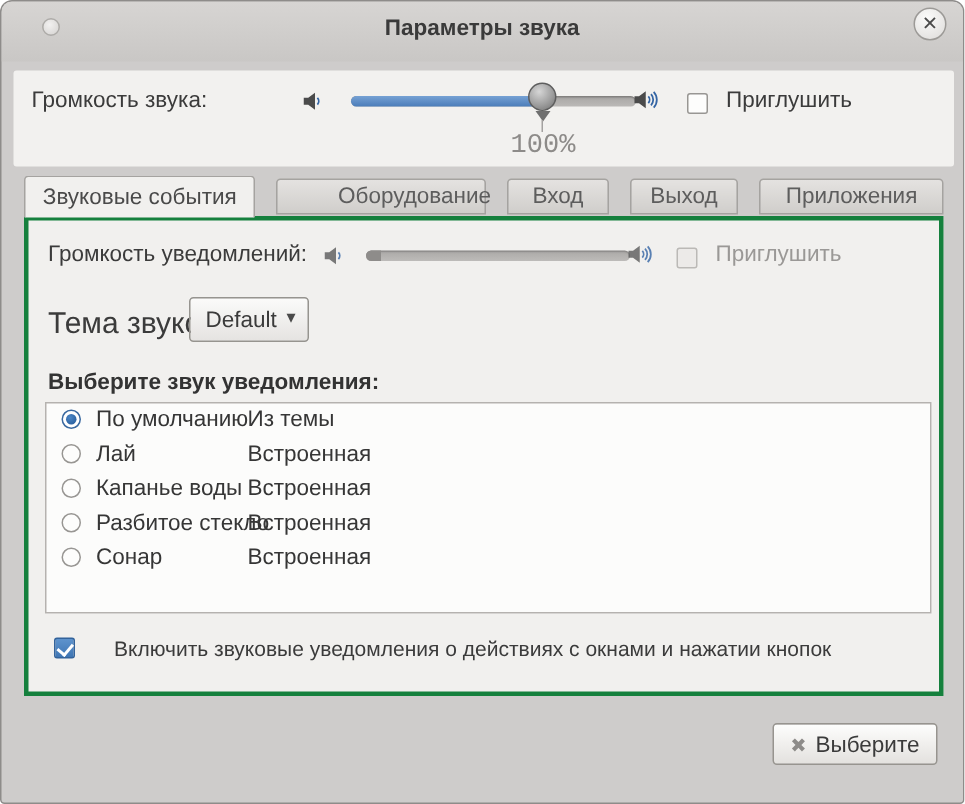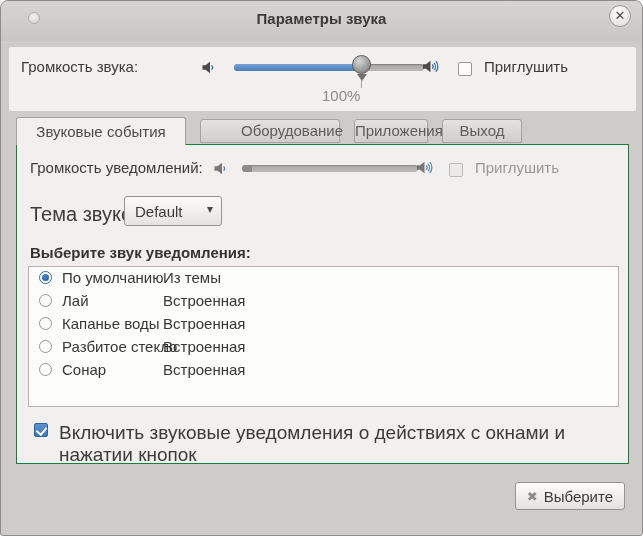--- a/index.html
+++ b/index.html
@@ -26,21 +26,21 @@
   .m-spk-low{left:192px;top:13px;}
   .m-spk-high{left:413px;top:11px;}
   .m-track{position:absolute;left:225px;top:17px;width:190px;height:7px;border-radius:4px;
     background:linear-gradient(#a8a6a4,#bbb9b7);box-shadow:inset 0 1px 1px rgba(0,0,0,.25);}
   .m-fill{width:127px;height:100%;border-radius:4px 0 0 4px;background:linear-gradient(#76a1d4,#4b7db9);}
   .thumb{position:absolute;left:343px;top:8px;width:19px;height:19px;border-radius:50%;
     background:radial-gradient(circle at 38% 30%,#d6d6d6,#9a9a9a 60%,#707070);border:1px solid #5e5e5e;}
   .thumb-tip{position:absolute;left:348px;top:27px;width:0;height:0;
     border-left:5px solid transparent;border-right:5px solid transparent;border-top:7px solid #6f6f6f;}
   .thumb-line{position:absolute;left:352px;top:33px;width:1px;height:8px;background:#a3a1a0;}
-  .m-value{position:absolute;left:313px;top:40px;width:80px;text-align:left;font-size:15px;color:#8d8b89;}
+  .m-value{position:absolute;left:313px;top:40px;width:80px;text-align:center;font-size:18px;color:#8d8b89;font-family:Liberation Mono, monospace;}
   .m-mutebox{position:absolute;left:449px;top:15px;}
   .m-mutelabel{position:absolute;left:475px;top:11px;font-size:15px;color:#3b3b3b;}
   
   .cb{width:14px;height:14px;border-radius:2px;background:#fdfdfc;border:1px solid #989693;display:inline-block;}
   .cb.disabled{background:#eceae8;border-color:#bbb9b6;}
   .cb.checked{background:linear-gradient(#5e93cd,#3f76b4);border-color:#33639b;position:relative;}
   .cb.checked::after{content:"";position:absolute;left:3px;top:1px;width:5px;height:8px;
     border:solid #fff;border-width:0 2px 2px 0;transform:rotate(40deg);}
   .radio{width:13px;height:13px;border-radius:50%;background:#fdfdfc;border:1px solid #989693;display:inline-block;}
   .radio.selected{border-color:#39689f;background:#fff;position:relative;}
@@ -48,44 +48,44 @@
     background:radial-gradient(circle at 40% 35%,#4d87c6,#1f5595);}
   
   .tabs{position:absolute;left:15px;top:116px;width:613px;height:28px;display:flex;gap:14px;align-items:center;}
   .tab{height:24px;background:linear-gradient(#e4e2e0,#d0cecb);border:1px solid #a5a3a0;
     border-radius:3px 3px 0 0;font-size:15px;color:#5d5d5d;text-align:center;line-height:22px;}
   .tab.active{height:28px;background:#f1f0ee;color:#4a4a4a;line-height:27px;border-bottom:none;z-index:3;position:relative;}
   .tab:nth-child(1){width:170px;}.tab:nth-child(2){width:140px;padding-left:40px;}.tab:nth-child(3){width:74px;}
   .tab:nth-child(4){width:80px;}.tab:nth-child(5){width:135px;}
   
   .pane{position:absolute;left:15px;top:143px;width:613px;height:320px;background:#f1f0ee;
-    border:1px solid #15803d;z-index:2;}
+    border:3px solid #15803d;z-index:2;}
   .n-label{position:absolute;left:13px;top:14px;font-size:15px;color:#3b3b3b;}
   .n-spk-low{left:196px;top:16px;opacity:.8;}
   .n-spk-high{left:399px;top:14px;opacity:.8;}
   .n-track{position:absolute;left:225px;top:20px;width:176px;height:7px;border-radius:4px;
     background:linear-gradient(#aaa8a6,#bdbbb9);box-shadow:inset 0 1px 1px rgba(0,0,0,.2);}
   .n-cap{width:10px;height:100%;border-radius:4px 0 0 4px;background:#8e8c8a;}
   .n-mutebox{position:absolute;left:432px;top:18px;}
   .n-mutelabel{position:absolute;left:458px;top:14px;font-size:15px;color:#9a9896;}
   .t-label{position:absolute;left:13px;top:58px;font-size:20px;color:#3b3b3b;}
-  .combo{position:absolute;left:107px;top:51px;width:98px;height:30px;
+  .combo{position:absolute;left:107px;top:51px;width:80px;height:30px;
     background:linear-gradient(#fbfbfa,#e5e3e1);border:1px solid #96948f;border-radius:3px;
     font-size:15px;color:#3b3b3b;}
   .combo .combo-text{position:absolute;left:10px;top:6px;}
   .combo .combo-arrow{position:absolute;right:8px;top:5px;font-size:12px;color:#4a4a4a;}
   .list-header{position:absolute;left:13px;top:99px;font-size:15px;font-weight:bold;color:#333;}
   .listbox{position:absolute;left:11px;top:121px;width:591px;height:141px;background:#fcfcfb;
     border:1px solid #b5b2af;padding-top:1px;}
   .lrow{position:relative;height:23px;font-size:15px;color:#363636;}
   .lrow .radio{position:absolute;left:10px;top:3px;}
   .lrow .lname{position:absolute;left:33px;top:1px;}
   .lrow .lsource{position:absolute;left:134px;top:1px;}
   .ws-box{position:absolute;left:17px;top:278px;}
-  .ws-label{position:absolute;left:42px;top:277px;font-size:19px;color:#3b3b3b;}
+  .ws-label{position:absolute;left:57px;top:277px;font-size:14px;color:#3b3b3b;}
   
   .close-btn{position:absolute;right:17px;top:481px;height:28px;padding:0 11px;
     background:linear-gradient(#fdfdfc,#e3e1de);border:1px solid #97948f;border-radius:3px;
     font-size:15px;color:#3b3b3b;display:flex;align-items:center;gap:6px;font-family:"Liberation Sans",sans-serif;}
   .close-btn .x-icon{color:#8d8b89;font-size:13px;}
 </style>
 </head>
 <body>
 
 <div class="window">
@@ -115,22 +115,23 @@
         <path d="M12 4.8a5.4 5.4 0 0 1 0 7.4" stroke="#3465a4" stroke-width="1.2" fill="none"></path>
         <path d="M13.8 3.2a7.8 7.8 0 0 1 0 10.6" stroke="#3465a4" stroke-width="1.2" fill="none"></path>
       </svg>
     <span class="cb m-mutebox"></span>
     <div class="m-mutelabel">Приглушить</div>
   </div>
 
   <div class="tabs">
     <div class="tab active">Звуковые события</div>
     <div class="tab">Оборудование</div>
+    <div class="tab">Вход</div>
+    <div class="tab">Выход</div>
     <div class="tab">Приложения</div>
-    <div class="tab">Выход</div>
   </div>
 
   <div class="pane">
 
     <div class="n-label">Громкость уведомлений:</div>
     <svg class="spk n-spk-low" width="15" height="15" viewBox="0 0 15 15">
         <path d="M1.5 5.2h3L9 1.8v11.4L4.5 9.8h-3z" fill="#5b5b5b"></path>
         <path d="M10.6 5.3a3.2 3.2 0 0 1 0 4.4" stroke="#3465a4" stroke-width="1.2" fill="none"></path>
       </svg>
     <div class="n-track">

